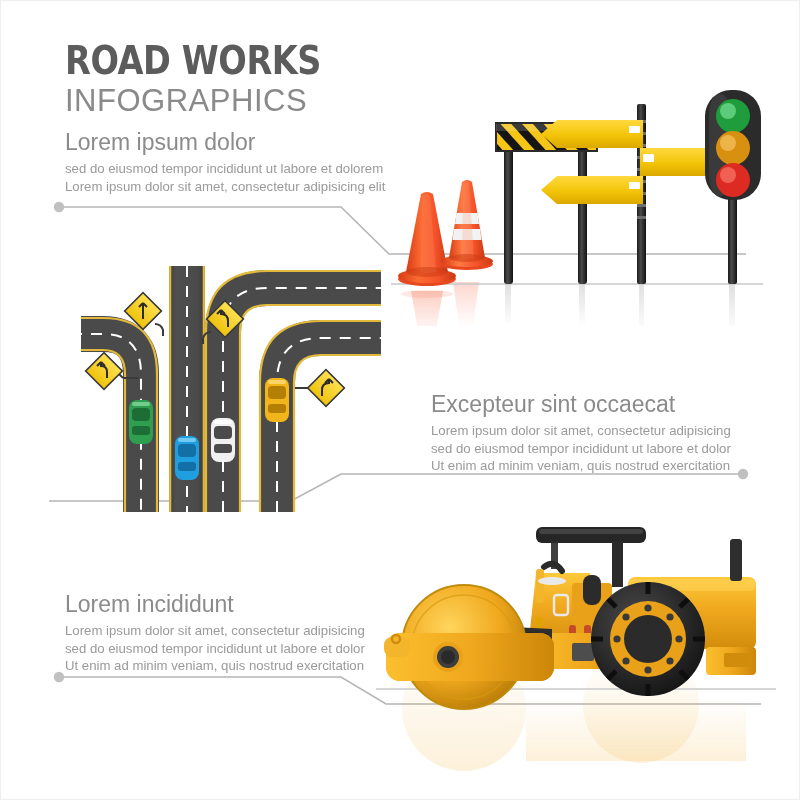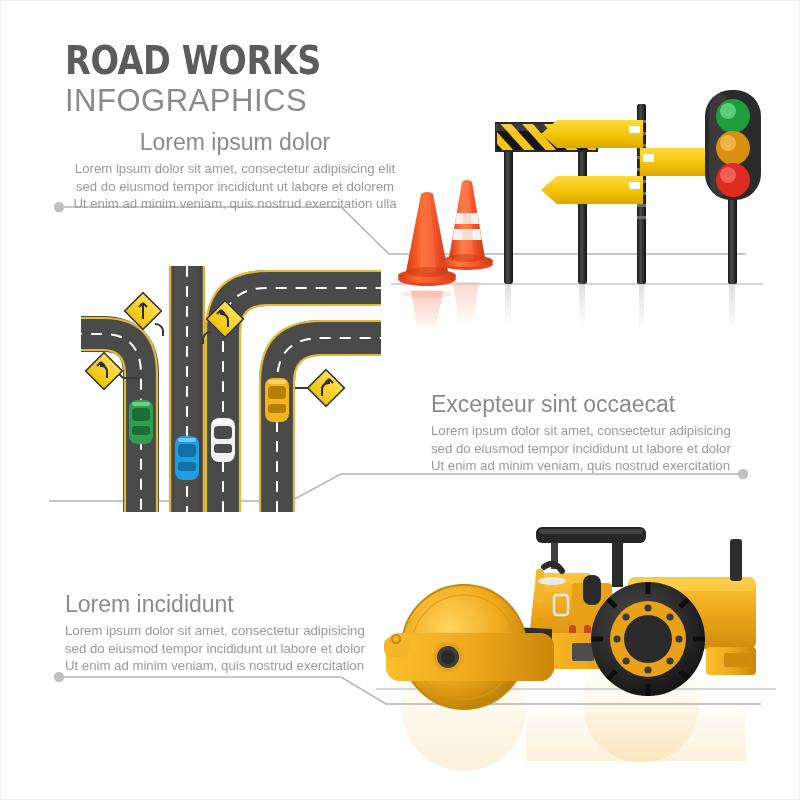--- a/index.html
+++ b/index.html
@@ -46,21 +46,21 @@
   .block{position:absolute;}
   .block .bt{
     font-size:23px;color:#8b8b8b;font-weight:400;
     margin:0 0 5px 0;line-height:1.15;
   }
   .block p{
     margin:0;font-size:13.2px;line-height:17.5px;color:#9a9a9a;
   }
   .block.right{}
 
-  #block1{left:64px;top:128px;width:340px;text-align:center;}
+  #block1{left:64px;top:128px;width:340px;}
   #block2{left:430px;top:390px;width:320px;}
   #block3{left:64px;top:590px;width:330px;}
 
   
   .conn{position:absolute;left:0;top:0;width:800px;height:800px;pointer-events:none;}
 
   
   .scene{position:absolute;}
   #scene-signs{left:390px;top:85px;width:390px;height:240px;}
   #scene-roads{left:80px;top:265px;width:300px;height:250px;}
@@ -82,23 +82,22 @@
       <path d="M48,500 L290,500 L340,473 L742,473"></path>
       <path d="M58,676 L340,676 L385,703 L760,703"></path>
     </g>
     <circle cx="58" cy="206" r="5.2" fill="#c0c0c0"></circle>
     <circle cx="742" cy="473" r="5.2" fill="#c0c0c0"></circle>
     <circle cx="58" cy="676" r="5.2" fill="#c0c0c0"></circle>
   </svg>
 
   <div class="block" id="block1">
     <div class="bt">Lorem ipsum dolor</div>
+    <p>sed do eiusmod tempor incididunt ut labore et  dolorem</p>
     <p>Lorem ipsum dolor sit amet, consectetur adipisicing elit</p>
-    <p>sed do eiusmod tempor incididunt ut labore et  dolorem</p>
-    <p>Ut enim ad minim veniam, quis nostrud exercitation ulla</p>
   </div>
 
   <div class="block right" id="block2">
     <div class="bt">Excepteur sint occaecat</div>
     <p>Lorem ipsum dolor sit amet, consectetur adipisicing</p>
     <p>sed do eiusmod tempor incididunt ut labore et dolor</p>
     <p>Ut enim ad minim veniam, quis nostrud exercitation</p>
   </div>
 
   <div class="block" id="block3">

